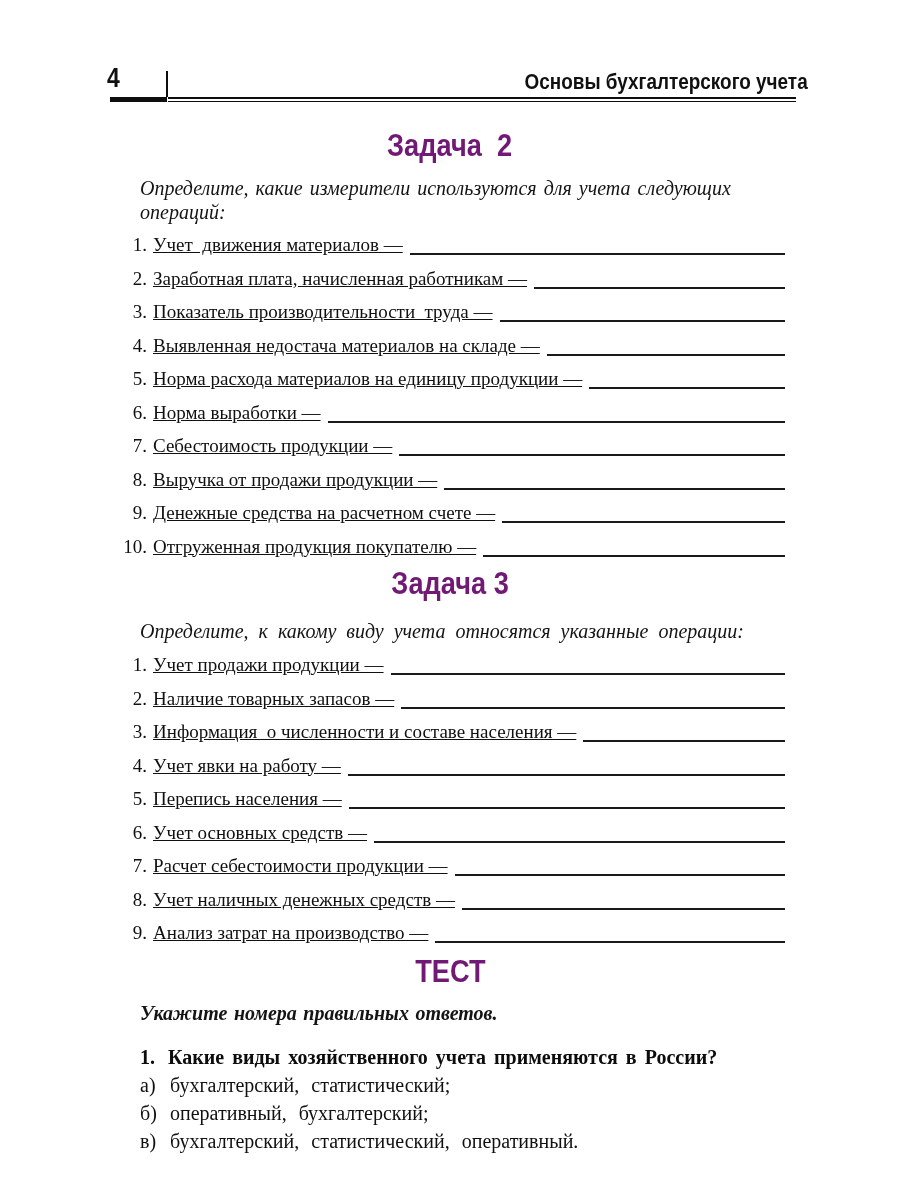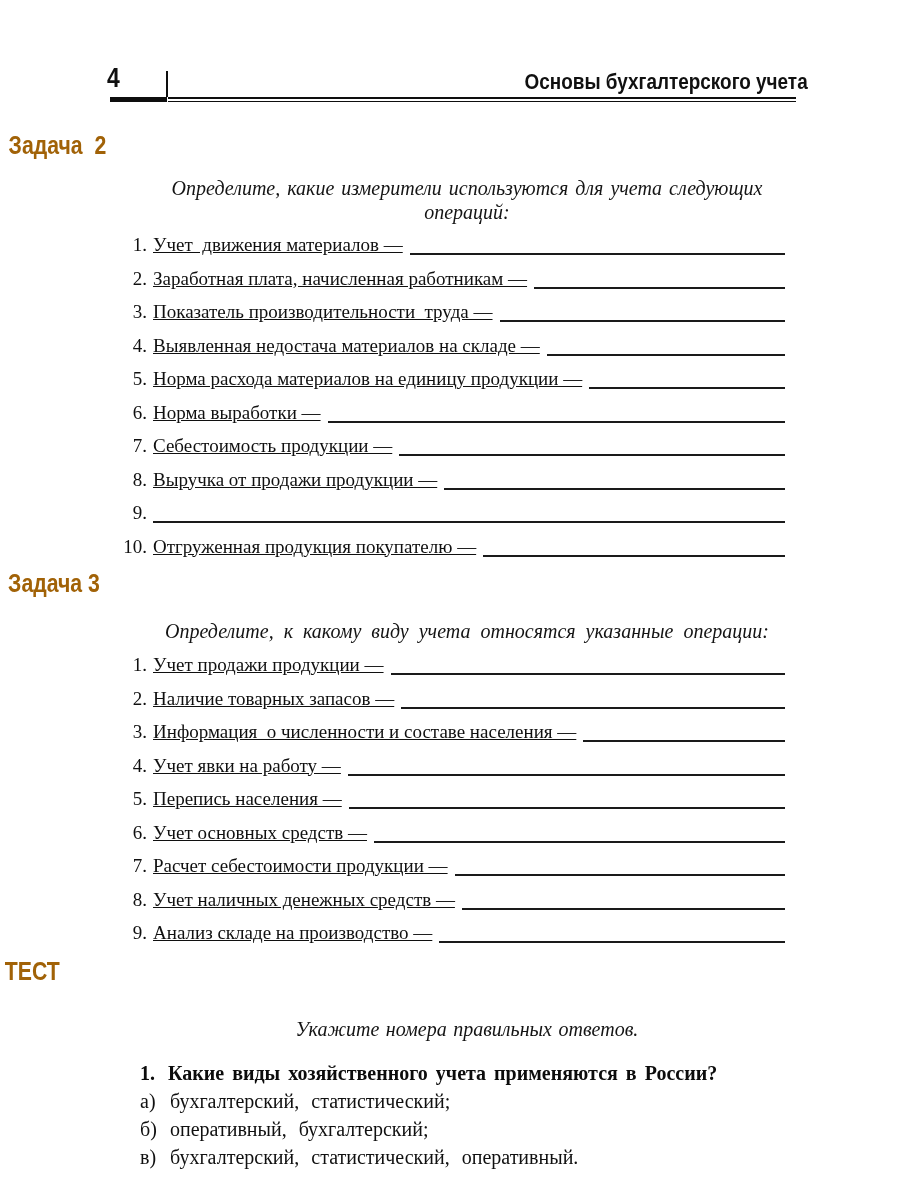--- a/index.html
+++ b/index.html
@@ -30,32 +30,33 @@
     position: absolute; right: 92px; top: 69px;
     font-family: "Liberation Sans", sans-serif; font-weight: 700;
     font-size: 21.5px; line-height: 26px;
   }
   .htitle > span { display: inline-block; transform: scaleX(.88); transform-origin: right bottom; }
 
   
   .content { position: absolute; left: 0; top: 116px; width: 900px; }
 
   .section-heading {
+    text-align: center;
     font-family: "Liberation Sans", sans-serif; font-weight: 700;
-    font-size: 25px; line-height: 28px; color: #a16207;
+    font-size: 32px; line-height: 28px; color: #701a75;
   }
   .section-heading > span { display: inline-block; transform: scaleX(.85); transform-origin: center; }
 
   .instruction {
     font-style: italic; font-size: 20px; line-height: 24px;
-    padding-left: 140px; padding-right: 106px; color: #141414; text-align: center;
+    padding-left: 140px; padding-right: 106px; color: #141414;
   }
   .instr-2 { word-spacing: 2px; margin-top: 17px; }
   .instr-3 { word-spacing: 5px; margin-top: 22px; }
-  .instr-t { word-spacing: 1.5px; margin-top: 32px; }
+  .instr-t { word-spacing: 1.5px; margin-top: 16px; font-weight: bold; }
 
   .list { padding-left: 105px; padding-right: 115px; }
   .list-2 { margin-top: 10px; }
   .list-3 { margin-top: 11px; }
   .item {
     display: flex; align-items: flex-end;
     height: 21px; margin-bottom: 12.5px;
     font-size: 19px; line-height: 21px;
   }
   .num { flex: none; width: 48px; text-align: right; padding-right: 6px; }
@@ -134,20 +135,21 @@
         <span class="itext" data-bind="task2.items.6.text">Себестоимость продукции —</span>
         <span class="blank"></span>
       </div>
       <div class="item">
         <span class="num" data-bind="task2.items.7.num">8.</span>
         <span class="itext" data-bind="task2.items.7.text">Выручка от продажи продукции —</span>
         <span class="blank"></span>
       </div>
       <div class="item">
         <span class="num" data-bind="task2.items.8.num">9.</span>
+        <span class="itext" data-bind="task2.items.8.text">Денежные средства на расчетном счете —</span>
         <span class="blank"></span>
       </div>
       <div class="item">
         <span class="num" data-bind="task2.items.9.num">10.</span>
         <span class="itext" data-bind="task2.items.9.text">Отгруженная продукция покупателю —</span>
         <span class="blank"></span>
       </div>
     </div>
 
     <div class="section-heading h-task3">
@@ -191,21 +193,21 @@
         <span class="itext" data-bind="task3.items.6.text">Расчет себестоимости продукции —</span>
         <span class="blank"></span>
       </div>
       <div class="item">
         <span class="num" data-bind="task3.items.7.num">8.</span>
         <span class="itext" data-bind="task3.items.7.text">Учет наличных денежных средств —</span>
         <span class="blank"></span>
       </div>
       <div class="item">
         <span class="num" data-bind="task3.items.8.num">9.</span>
-        <span class="itext" data-bind="task3.items.8.text">Анализ складе на производство —</span>
+        <span class="itext" data-bind="task3.items.8.text">Анализ затрат на производство —</span>
         <span class="blank"></span>
       </div>
     </div>
 
     <div class="section-heading h-test">
       <span data-bind="test.heading">ТЕСТ</span>
     </div>
     <div class="instruction instr-t" data-bind="test.instruction">Укажите номера правильных ответов.</div>
 
     <div class="question">

